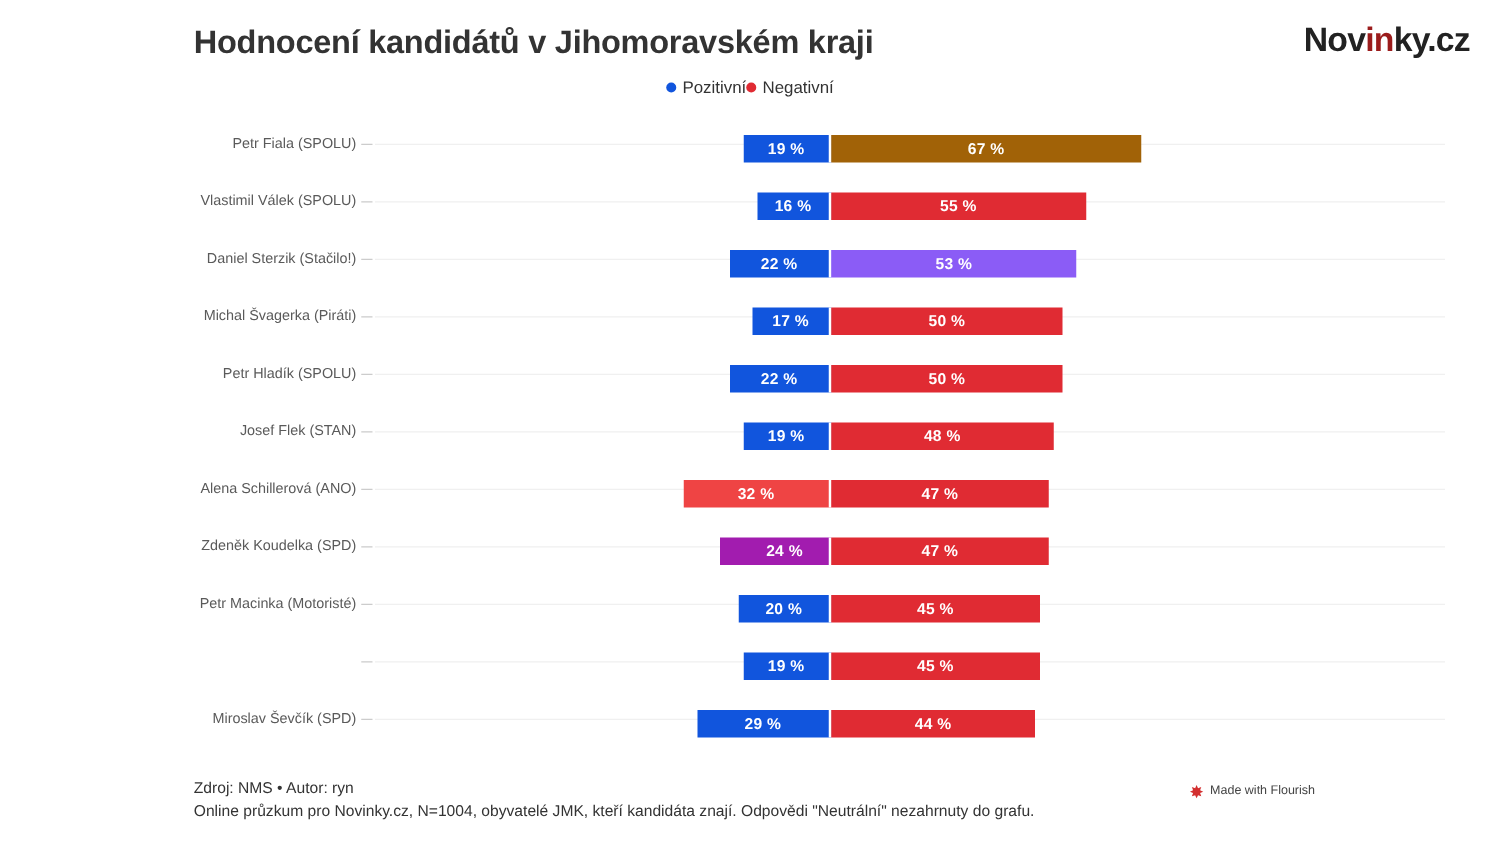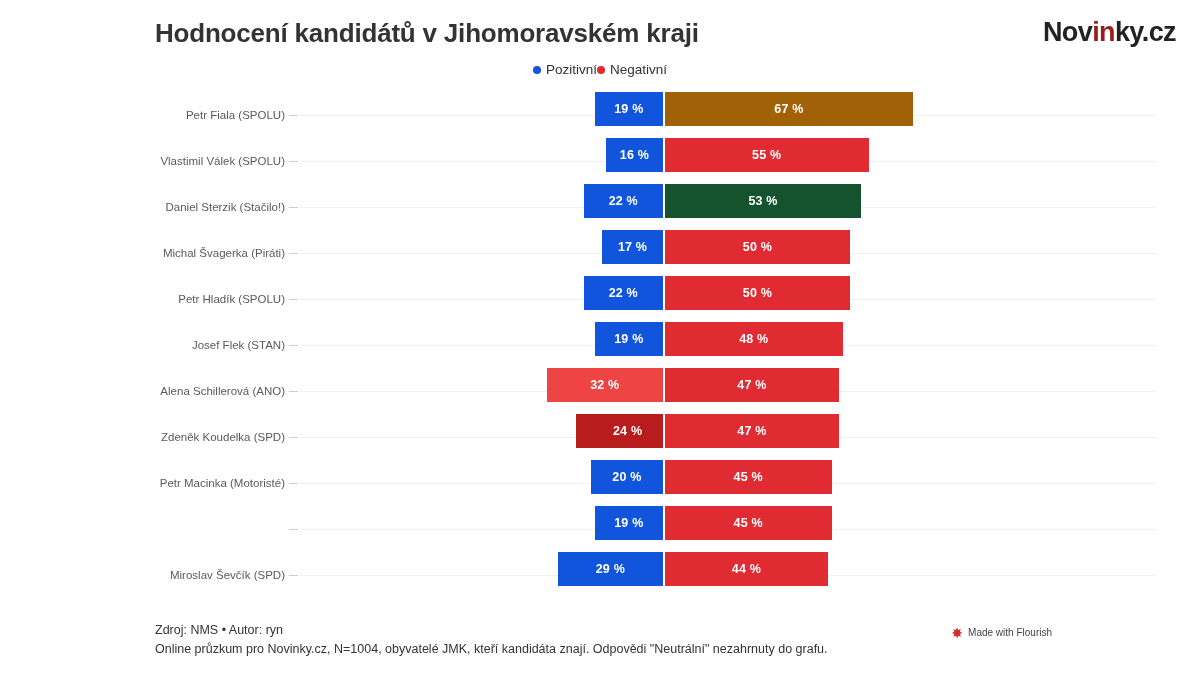--- a/index.html
+++ b/index.html
@@ -132,22 +132,22 @@
   .bars {
     position: absolute;
     left: 0;
     top: 0;
     width: 1200px;
     height: 46px;
   }
 
   .bar {
     position: absolute;
-    top: 0;
-    height: 34px;
+    top: 16px;
+    height: 22px;
     display: flex;
     align-items: center;
     justify-content: center;
     box-sizing: border-box;
     color: #ffffff;
     font-size: 12.5px;
     font-weight: bold;
     letter-spacing: 0.2px;
     white-space: nowrap;
   }
@@ -235,21 +235,21 @@
           <div class="bar bar-pos" style="left: 605.8px; width: 59.2px; background: rgb(17, 85, 221);">16 %</div>
           <div class="bar bar-neg" style="left: 665px; width: 203.5px; background: rgb(224, 43, 51);">55 %</div>
         </div>
       </div>
       <div class="row" style="top: 92px;">
         <div class="gridline"></div>
         <div class="row-label">Daniel Sterzik (Stačilo!)</div>
         <div class="row-tick"></div>
         <div class="bars">
           <div class="bar bar-pos" style="left: 583.6px; width: 81.4px; background: rgb(17, 85, 221);">22 %</div>
-          <div class="bar bar-neg" style="left: 665px; width: 196.1px; background: #14532d;">53 %</div>
+          <div class="bar bar-neg" style="left: 665px; width: 196.1px; background: #8b5cf6;">53 %</div>
         </div>
       </div>
       <div class="row" style="top: 138px;">
         <div class="gridline"></div>
         <div class="row-label">Michal Švagerka (Piráti)</div>
         <div class="row-tick"></div>
         <div class="bars">
           <div class="bar bar-pos" style="left: 602.1px; width: 62.9px; background: rgb(17, 85, 221);">17 %</div>
           <div class="bar bar-neg" style="left: 665px; width: 185px; background: rgb(224, 43, 51);">50 %</div>
         </div>
@@ -279,21 +279,21 @@
         <div class="bars">
           <div class="bar bar-pos" style="left: 546.6px; width: 118.4px; background: #ef4444;">32 %</div>
           <div class="bar bar-neg" style="left: 665px; width: 173.9px; background: rgb(224, 43, 51);">47 %</div>
         </div>
       </div>
       <div class="row" style="top: 322px;">
         <div class="gridline"></div>
         <div class="row-label">Zdeněk Koudelka (SPD)</div>
         <div class="row-tick"></div>
         <div class="bars">
-          <div class="bar bar-pos" style="left: 576.2px; width: 88.8px; background: #b91c1c; padding-left: 16px;">24 %</div>
+          <div class="bar bar-pos" style="left: 576.2px; width: 88.8px; background: #a21caf; padding-left: 16px;">24 %</div>
           <div class="bar bar-neg" style="left: 665px; width: 173.9px; background: rgb(224, 43, 51);">47 %</div>
         </div>
       </div>
       <div class="row" style="top: 368px;">
         <div class="gridline"></div>
         <div class="row-label">Petr Macinka (Motoristé)</div>
         <div class="row-tick"></div>
         <div class="bars">
           <div class="bar bar-pos" style="left: 591px; width: 74px; background: rgb(17, 85, 221);">20 %</div>
           <div class="bar bar-neg" style="left: 665px; width: 166.5px; background: rgb(224, 43, 51);">45 %</div>

